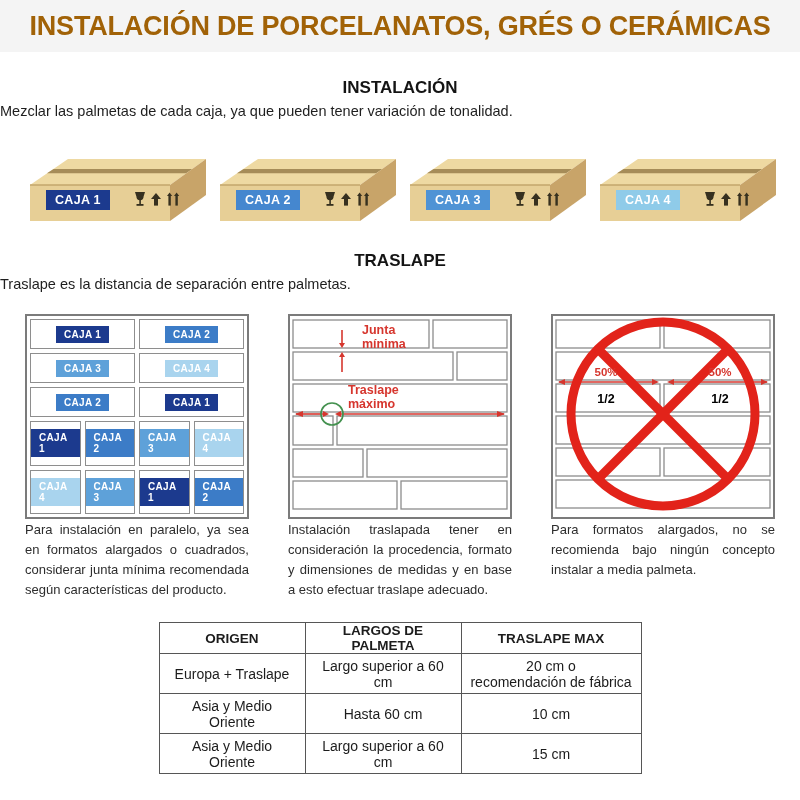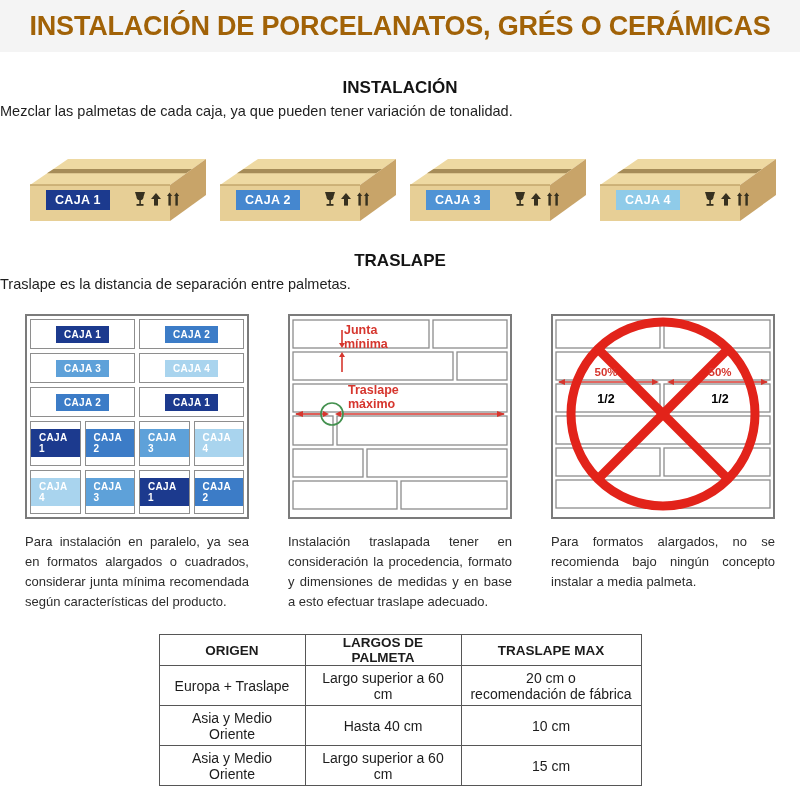--- a/index.html
+++ b/index.html
@@ -46,21 +46,21 @@
           display:flex; align-items:center; justify-content:center; }
   .chip { color:#fff; font-size:10px; font-weight:bold; padding:3px 8px; letter-spacing:.3px; }
   .c1 { background:#1c3a8e; } .c2 { background:#3c7cc7; }
   .c3 { background:#5ea1d9; } .c4 { background:#a9d4ee; }
   .diagram > svg.fill { position:absolute; left:0; top:0; }
   
   .ann { position:absolute; color:#d6362e; font-weight:bold; font-size:12.5px; line-height:13.5px; }
   .dark-ann { position:absolute; color:#000000; font-weight:bold; font-size:12.5px; text-align:center; }
   .fifty { position:absolute; color:#d6362e; font-weight:bold; font-size:11.5px; text-align:center; }
   
-  .captions { display:flex; justify-content:center; gap:39px; margin-top:13px; }
+  .captions { display:flex; justify-content:center; gap:39px; margin-top:1px; }
   .caption { width:224px; font-size:13px; line-height:20px; color:#2d2d2d; text-align:justify; margin:0; }
   
   table.origen { border-collapse:collapse; margin:22px auto 0; }
   table.origen th, table.origen td {
     border:1.5px solid #565656; text-align:center; vertical-align:middle;
     padding:0 8px; color:#1c1c1c;
   }
   table.origen th { font-size:13.5px; font-weight:bold; height:26px; }
   table.origen td { font-size:14px; height:40px; white-space:pre-line; }
   .colw1 { width:146px; } .colw2 { width:156px; } .colw3 { width:180px; }
@@ -261,21 +261,21 @@
           <polygon points="49,41 55,41 52,36" stroke="none"></polygon>
         <line x1="6" y1="98" x2="33" y2="98"></line>
           <line x1="51" y1="98" x2="214" y2="98"></line>
         <polygon points="13,95 13,101 5,98" stroke="none"></polygon>
         <polygon points="207,95 207,101 215,98" stroke="none"></polygon>
         <polygon points="33,95 33,101 39,98" stroke="none"></polygon>
         <polygon points="51,95 51,101 45,98" stroke="none"></polygon>
       </g>
       <circle cx="42" cy="98" r="11" fill="none" stroke="#44914f" stroke-width="1.7"></circle>
     </svg>
-    <span class="ann" style="left:54px; top:8px;">
+    <span class="ann" style="left:72px; top:8px;">
       <span>Junta</span><br>
       <span>mínima</span>
     </span>
     <span class="ann" style="left:58px; top:68px;">
       <span>Traslape</span><br>
       <span>máximo</span>
     </span>
   </div>
 
   <div class="diagram">
@@ -328,21 +328,21 @@
   </thead>
   <tbody>
     <tr>
       <td>Europa + Traslape</td>
       <td>Largo superior a 60 cm</td>
       <td>20 cm o
 recomendación de fábrica</td>
     </tr>
     <tr>
       <td>Asia y Medio Oriente</td>
-      <td>Hasta 40 cm</td>
+      <td>Hasta 60 cm</td>
       <td>10 cm</td>
     </tr>
     <tr>
       <td>Asia y Medio Oriente</td>
       <td>Largo superior a 60 cm</td>
       <td>15 cm</td>
     </tr>
   </tbody>
 </table>
 

